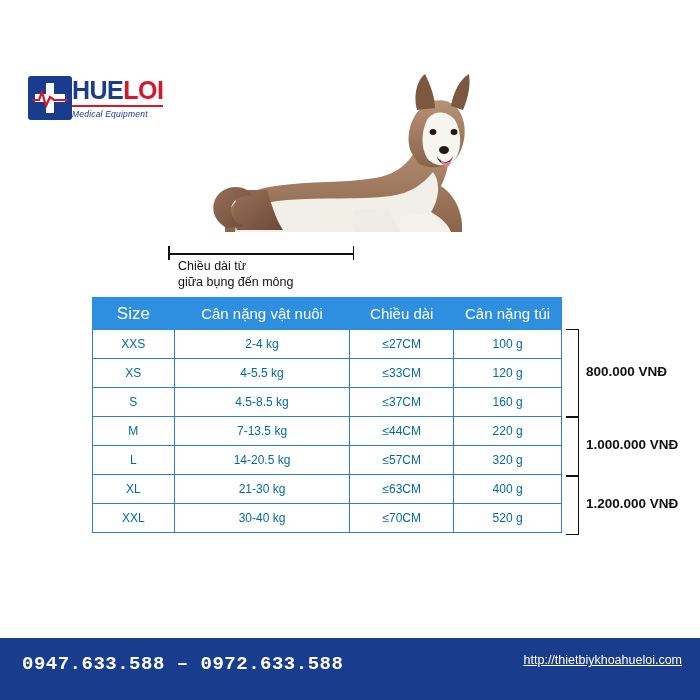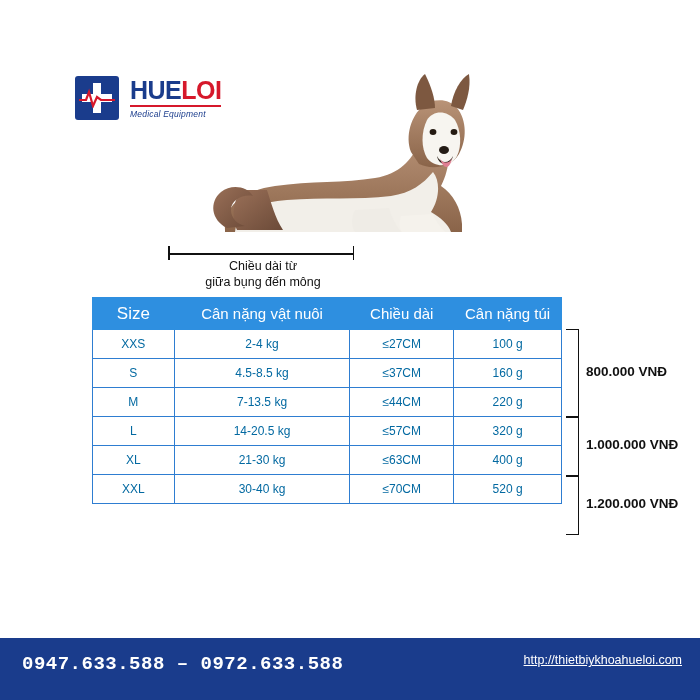--- a/index.html
+++ b/index.html
@@ -15,22 +15,21 @@
     background: #ffffff;
     overflow: hidden;
   }
 
   
   .logo-wrap {
     position: absolute;
     left: 28px; top: 76px;
     display: flex;
     align-items: center;
-    gap: 11px;
-    margin-left: 47px;
+    gap: 0;
   }
   .logo-cross {
     position: relative;
     width: 44px; height: 44px;
     background: #1a3c8c;
     border-radius: 3px;
   }
   .logo-cross .bar-h {
     position: absolute;
     left: 7px; top: 18px;
@@ -92,21 +91,20 @@
     position: absolute;
     top: 0; width: 1.5px; height: 14px;
     background: #111;
   }
   .measure .cap.l { left: 0; }
   .measure .cap.r { right: 0; }
   .measure-label {
     position: absolute;
     left: 178px; top: 258px;
     width: 170px;
-    text-align: center;
     font-size: 12.5px;
     color: #111;
     line-height: 1.3;
   }
 
   
   .table {
     position: absolute;
     left: 92px; top: 297px;
     width: 470px;
@@ -274,20 +272,26 @@
       </tr>
     </thead>
     <tbody>
       <tr>
         <td>XXS</td>
         <td>2-4 kg</td>
         <td>≤27CM</td>
         <td>100 g</td>
       </tr>
       <tr>
+        <td>XS</td>
+        <td>4-5.5 kg</td>
+        <td>≤33CM</td>
+        <td>120 g</td>
+      </tr>
+      <tr>
         <td>S</td>
         <td>4.5-8.5 kg</td>
         <td>≤37CM</td>
         <td>160 g</td>
       </tr>
       <tr>
         <td>M</td>
         <td>7-13.5 kg</td>
         <td>≤44CM</td>
         <td>220 g</td>

